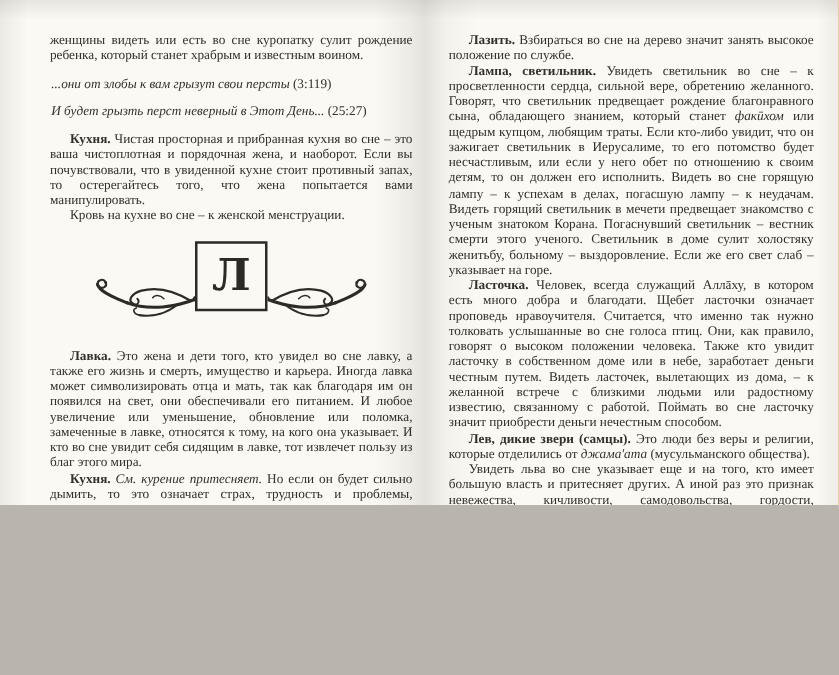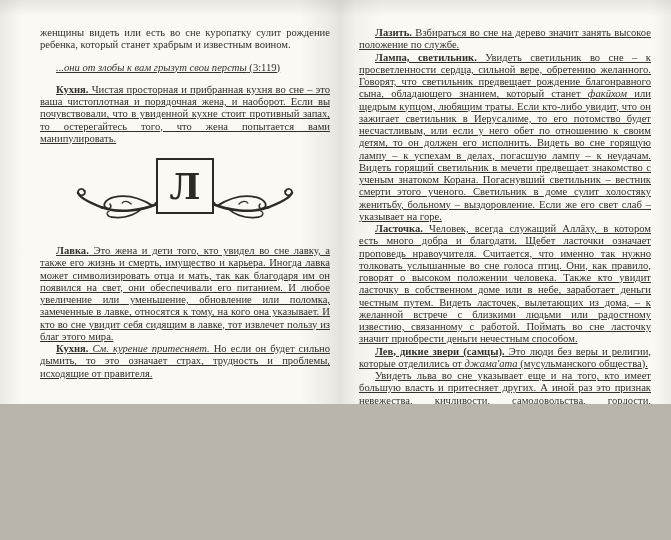--- a/index.html
+++ b/index.html
@@ -33,23 +33,23 @@
     border-bottom:2px solid #bab6ad;
   }
   .col{position:absolute;top:27px;color:#332f2b;}
   .col-left{left:40px;width:290px;}
   .col-right{left:359px;width:292px;}
   .col p{
     margin:0;padding:0;
     font-size:10.6px;line-height:12.25px;
     text-align:justify;
   }
-  p.indent{text-indent:16px;text-decoration:underline;}
+  p.indent{text-indent:16px;}
   p.plain{text-indent:0;}
-  p.quote{margin:10px 0 10px 16px;text-align:left;text-decoration:underline;}
+  p.quote{margin:10px 0 10px 1px;text-align:left;}
   .b{font-weight:bold;}
   .i{font-style:italic;}
   
   .ornament{
     position:relative;height:86px;margin:8px 0 6px;
     display:flex;align-items:flex-start;justify-content:center;
   }
   .flourish{margin-top:33px;flex:0 0 auto;}
   .flourish.left{transform:scaleX(-1);}
   .orn-box{
@@ -70,21 +70,23 @@
 </head>
 <body>
 
 <div class="stage">
   <div class="pages"></div>
 
   <div class="col col-left">
     <div>
         <p class="plain"><span>женщины видеть или есть во сне куропатку сулит рождение ребенка, который станет храбрым и известным воином.</span></p>
         <p class="quote"><span class="i">...они от злобы к вам грызут свои персты</span><span> (3:119)</span></p>
+        <p class="quote"><span class="i">И будет грызть перст неверный в Этот День...</span><span> (25:27)</span></p>
         <p class="indent"><span class="b">Кухня.</span><span> Чистая просторная и прибранная кухня во сне – это ваша чистоплотная и порядочная жена, и наоборот. Если вы почувствовали, что в увиденной кухне стоит противный запах, то остерегайтесь того, что жена попытается вами манипулировать.</span></p>
+        <p class="indent"><span>Кровь на кухне во сне – к женской менструации.</span></p>
       </div>
 
     <div class="ornament">
       <svg class="flourish left" viewBox="0 0 105 44" width="86" height="36" aria-hidden="true">
         <g fill="none" stroke="#2e2b27" stroke-linecap="round">
           <path d="M2 22 C 22 30, 48 34, 70 26 C 88 19, 97 14, 99 8" stroke-width="3"></path>
           <path d="M99 8 C 99 3, 93 2, 91 6 C 89 10, 94 13, 98 10" stroke-width="2"></path>
           <path d="M8 24 C 24 14, 40 10, 56 14 C 66 17, 70 24, 64 27" stroke-width="2.2"></path>
           <path d="M64 27 C 60 29, 57 25, 60 22" stroke-width="1.8"></path>
           <path d="M20 27 C 30 36, 44 40, 58 38" stroke-width="2"></path>

